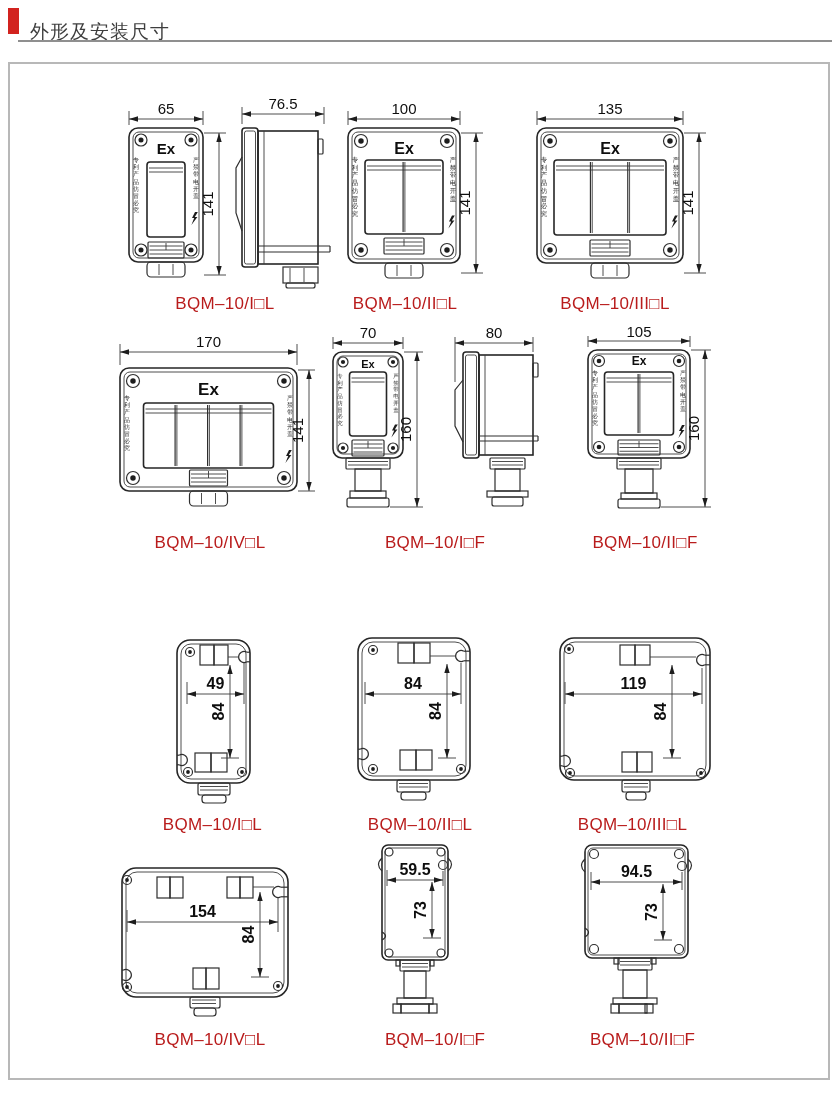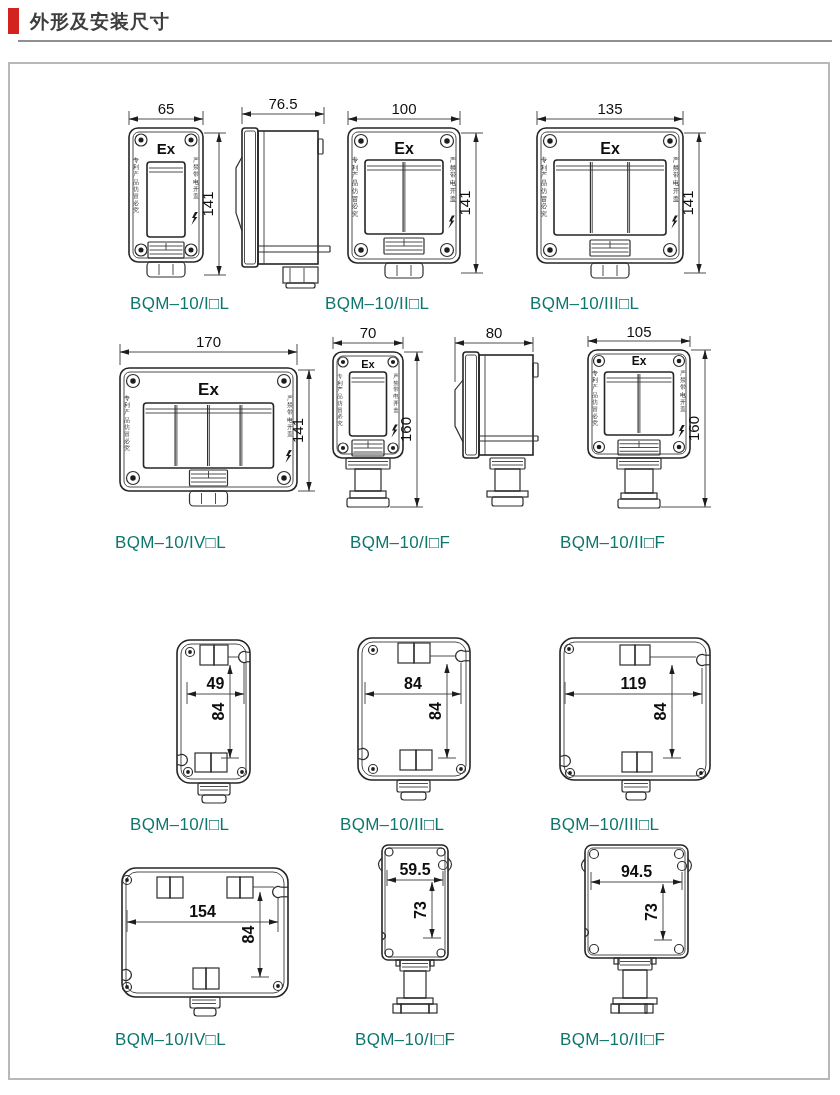--- a/index.html
+++ b/index.html
@@ -1,28 +1,28 @@
 <!DOCTYPE html>
 <html><head>
 <meta charset="utf-8">
 <style>
   html,body{margin:0;padding:0;background:#fff;}
   body{position:relative;width:840px;height:1095px;font-family:"Liberation Sans",sans-serif;overflow:hidden;}
   .accent{position:absolute;left:8px;top:8px;width:11px;height:26px;background:#d2231f;}
-  .title{position:absolute;left:30px;top:9px;font-size:19px;font-weight:700;color:#3e3e3e;letter-spacing:1px;}
+  .title{position:absolute;left:30px;top:19px;font-size:19px;font-weight:400;color:#3e3e3e;letter-spacing:1px;}
   .rule{position:absolute;left:18px;top:40px;width:814px;height:2px;background:#8f8f8f;}
   .frame{position:absolute;left:8px;top:62px;width:818px;height:1014px;border:2px solid #b8b8b8;}
   svg.fig{position:absolute;overflow:visible;}
   svg .thick{stroke:#262626;fill:none;stroke-width:1.6px;}
   svg .mid{stroke:#2e2e2e;fill:none;stroke-width:1.2px;}
   svg .thin{stroke:#3a3a3a;fill:none;stroke-width:0.9px;}
   svg .arr{fill:#1d1d1d;stroke:none;}
   svg text{stroke:none;fill:#0e0e0e;font-family:"Liberation Sans",sans-serif;}
   svg .side{fill:#2f2f2f;}
-  .caption{position:absolute;font-size:17px;color:#0f766e;text-align:left;letter-spacing:0.3px;}
+  .caption{position:absolute;font-size:17px;color:#b91c1c;text-align:center;letter-spacing:0.3px;}
 </style>
 </head>
 <body>
 
 <span class="accent"></span>
 <div class="title">外形及安装尺寸</div>
 <div class="rule"></div>
 <div class="frame"></div>
 
 <svg class="fig" id="g1a" style="left:100px;top:95px" width="148" height="200" viewBox="0 0 148 200">

